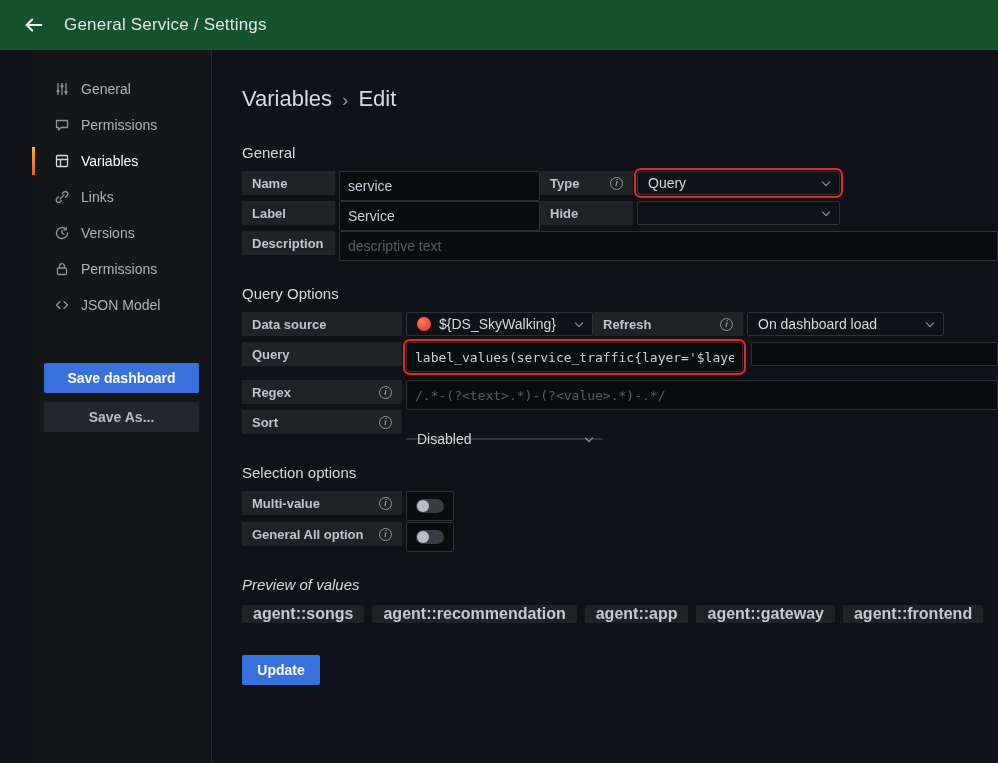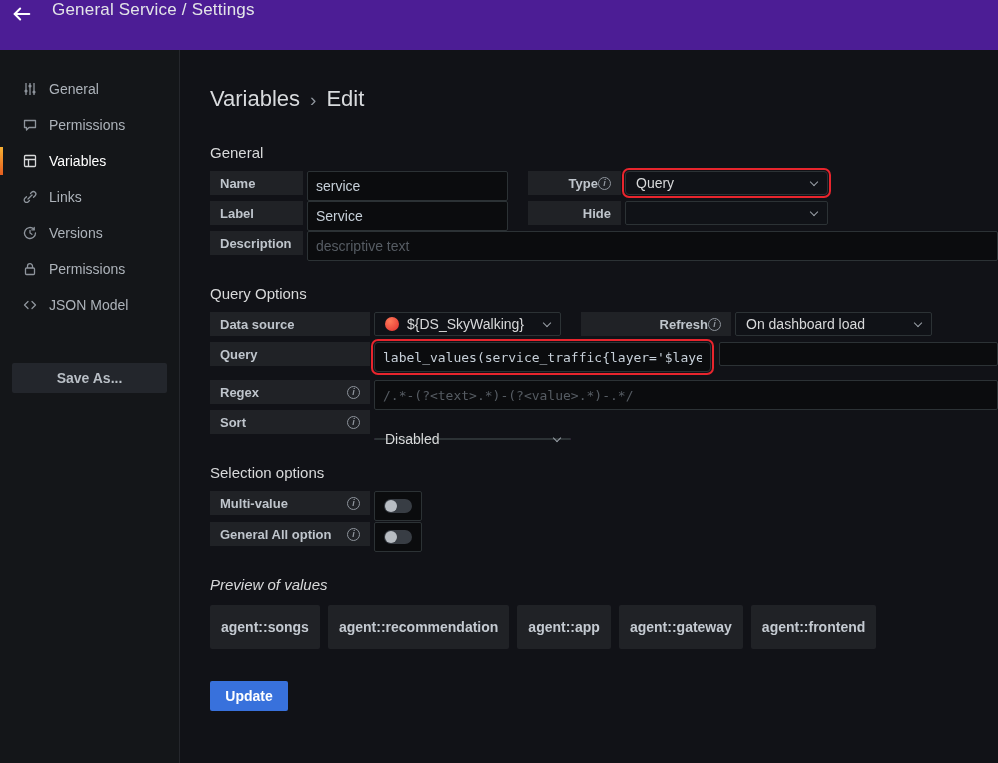--- a/index.html
+++ b/index.html
@@ -5,28 +5,28 @@
   * { margin:0; padding:0; box-sizing:border-box; }
   html,body { width:998px; height:763px; }
   body {
     background:#111217;
     color:#c7d0d9;
     font-family:"Liberation Sans", sans-serif;
     overflow:hidden;
   }
   
   .header {
-    height:50px; background:#4c1d95;
-    display:flex; align-items:flex-start; padding:0 8px; gap:16px;
+    height:50px; background:#14532d;
+    display:flex; align-items:center; padding:0 20px; gap:16px;
   }
   .back-btn { width:28px; height:28px; display:flex; align-items:center; justify-content:center; cursor:pointer; color:#ffffff; }
   .header-title { font-size:17px; font-weight:500; color:#e3e5e8; letter-spacing:.2px; }
 
   
-  .layout { display:flex; height:713px; }
+  .layout { display:flex; height:713px;padding-left:32px; }
   .sidebar {
     width:180px; flex-shrink:0; background:#141619;
     border-right:1px solid #25272c; padding-top:21px;
   }
   .nav-item {
     position:relative; display:flex; align-items:center; gap:10px;
     height:36px; padding-left:21px; font-size:14px; color:#adb3ba; cursor:pointer;
   }
   .nav-item .icn { width:18px; display:flex; justify-content:center; color:#8e949c; }
   .nav-item.active { color:#ffffff; font-weight:500; }
@@ -53,21 +53,21 @@
   .section-title.italic { font-style:italic; }
 
   .form-row { display:flex; align-items:stretch; height:24px; margin-bottom:6px; }
   .field-label {
     background:#202226; display:flex; align-items:center; justify-content:space-between;
     padding:0 10px; font-size:13px; font-weight:600; color:#bfc5cc; margin-right:4px; flex-shrink:0;
   }
   .w93  { width:93px; }
   .w160 { width:160px; }
   .w150 { width:150px; }
-  .gap8 { margin-left:20px;justify-content:flex-end; }
+  .gap8 { margin-left:0; }
 
   .input {
     background:#0b0c0e; border:1px solid #2c3235; border-radius:2px;
     color:#c7d0d9; font-size:14px; padding:0 8px; height:30px; outline:none;
     font-family:"Liberation Sans", sans-serif;
   }
   .input::placeholder { color:#565c63; }
   .input.mono { font-family:"DejaVu Sans Mono", monospace; font-size:13px; }
   .flex1 { flex:1; min-width:0; }
 
@@ -96,22 +96,22 @@
 
   .toggle {
     width:48px; height:30px; background:#0b0c0e; border:1px solid #2c3235; border-radius:2px;
     display:flex; align-items:center; justify-content:center; cursor:pointer;
   }
   .track { width:28px; height:14px; background:#383d44; border-radius:8px; position:relative; display:block; }
   .knob { position:absolute; left:1px; top:1px; width:12px; height:12px; border-radius:50%; background:#b8bdc3; }
 
   .chips { display:flex; margin-top:12px; }
   .chip {
-    background:#202226; color:#c4cad1; font-size:14px; font-weight:600;
-    height:44px; display:flex; align-items:center; padding:0 11px; border-radius:2px; margin-right:8px;
+    background:#202226; color:#c4cad1; font-size:16px; font-weight:600;
+    height:18px; display:flex; align-items:center; padding:0 11px; border-radius:2px; margin-right:8px;
   }
 
   .update-btn {
     margin-top:32px; width:78px; height:30px; background:#3871dc; color:#ffffff;
     border:none; border-radius:2px; font-size:14px; font-weight:600; cursor:pointer;
     display:flex; align-items:center; justify-content:center;
     font-family:"Liberation Sans", sans-serif;
   }
 
   .query-row { margin-bottom:14px; }
@@ -197,20 +197,21 @@
       <span class="icn">
         <svg width="16" height="16" viewBox="0 0 16 16" fill="none" stroke="currentColor" stroke-width="1.3" stroke-linecap="round" stroke-linejoin="round">
           <path d="M6 4.5L2.5 8 6 11.5"></path>
             <path d="M10 4.5L13.5 8 10 11.5"></path>
         </svg>
       </span>
       <span>JSON Model</span>
     </div>
 
     <div class="sidebar-buttons">
+      <div class="btn btn-primary">Save dashboard</div>
       <div class="btn btn-secondary">Save As...</div>
     </div>
   </aside>
 
   <main class="main">
     <div class="breadcrumb">
       <span>Variables</span>
       <span class="sep">›</span>
       <span>Edit</span>
     </div>

